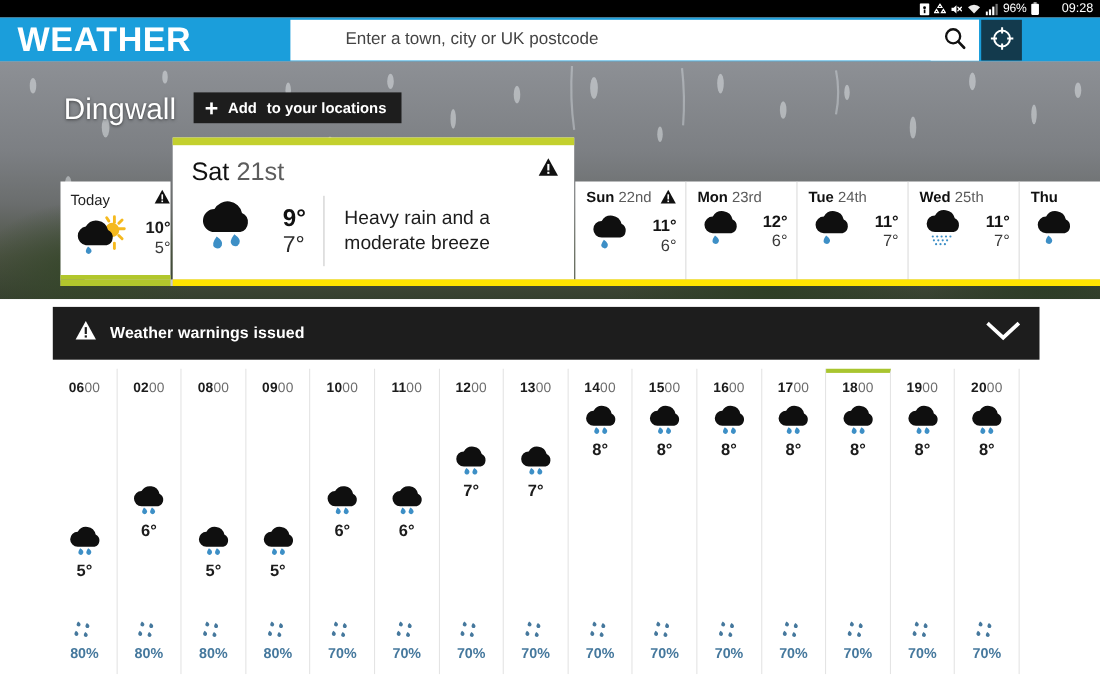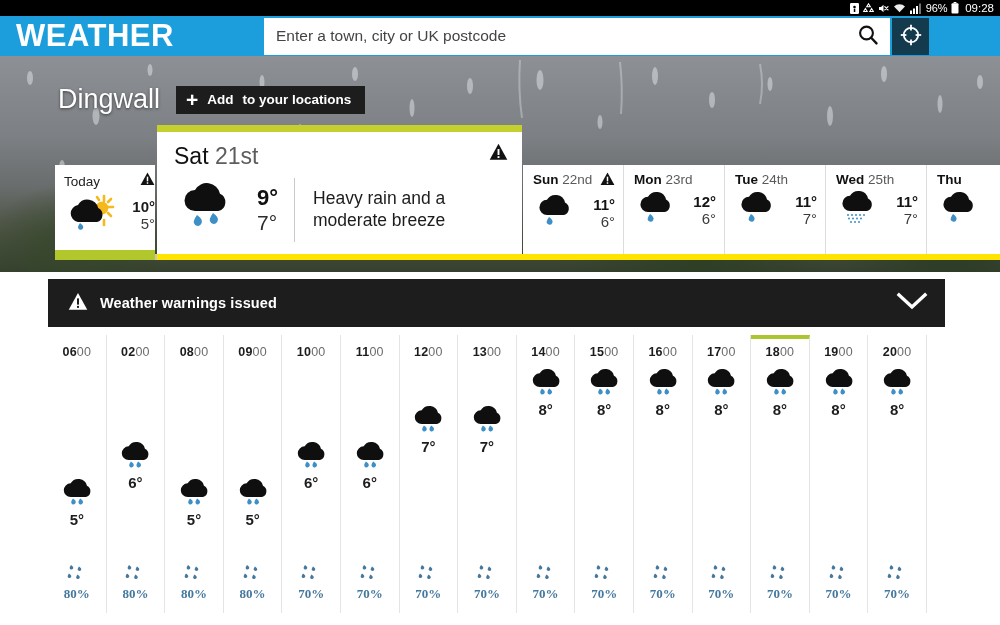--- a/index.html
+++ b/index.html
@@ -11,40 +11,40 @@
   }
 
   
   .statusbar {
     height: 16px; background: #000; color: #fff;
     display: flex; align-items: center; justify-content: flex-end;
     padding-right: 6px; font-size: 11px; gap: 4px;
   }
   .statusbar .sicon { display: inline-flex; align-items: center; }
   .statusbar .pct { font-size: 11px; letter-spacing: -0.2px; }
-  .statusbar .clock { font-size: 11.5px; margin-left: 2px; }
+  .statusbar .clock { font-size: 11.5px; margin-left: 16px; }
 
   
   .header {
     height: 40px; background: #1b9edb;
     display: flex; align-items: center; padding: 0 0 0 16px;
   }
   .brand {
     color: #fff; font-weight: bold; font-size: 31px;
     letter-spacing: 0.5px; font-family: "Liberation Sans", sans-serif;
     width: 248px; flex: 0 0 248px;
   }
   .searchwrap {
     position: relative; height: 37px; background: #fff;
     flex: 0 0 626px; display: flex; align-items: center;
   }
   .searchwrap input {
     border: 0; outline: 0; flex: 1; height: 100%;
     font-size: 15.5px; padding: 16px 12px; color: #7f1d1d;
-    font-family: "Liberation Sans", sans-serif; background: transparent;
+    font-family: "Liberation Sans", sans-serif; background: transparent; margin-left: 38px;
   }
   .searchwrap input::placeholder { color: #444; opacity: 1; }
   .search-btn {
     width: 44px; height: 100%; display: flex;
     align-items: center; justify-content: center; background: #fff;
     border: 0; cursor: pointer;
   }
   .geo-btn {
     width: 37px; height: 37px; background: #133a4d;
     display: flex; align-items: center; justify-content: center;
@@ -61,21 +61,21 @@
     background:
       radial-gradient(ellipse 140px 90px at 8% 88%, rgba(52,70,40,.95), rgba(52,70,40,0) 70%),
       radial-gradient(ellipse 200px 110px at 70% 96%, rgba(45,62,36,.9), rgba(45,62,36,0) 70%),
       radial-gradient(ellipse 160px 80px at 95% 90%, rgba(40,58,34,.9), rgba(40,58,34,0) 70%),
       linear-gradient(180deg, #8d9095 0%, #7c7f83 38%, #6a6d6d 60%, #4b5242 82%, #36402f 100%);
   }
   .drops { position: absolute; inset: 0; opacity: .85; }
 
   .loc-row {
     position: absolute; top: 28px; left: 58px;
-    display: flex; align-items: center; gap: 16px; z-index: 4;
+    display: flex; gap: 16px; z-index: 4;
   }
   .loc-name {
     color: #fff; font-size: 27px; font-weight: 300;
     text-shadow: 0 1px 3px rgba(0,0,0,.55);
     font-family: "Liberation Sans", sans-serif;
   }
   .addbtn {
     background: #1d1d1d; color: #fff; border: 0; cursor: pointer;
     height: 28px; padding: 0 14px 0 10px;
     display: flex; align-items: center; gap: 9px;
@@ -179,21 +179,21 @@
     text-align: center; font-size: 12.5px; color: #1c1c1c; letter-spacing: .2px;
   }
   .htime b { font-weight: bold; }
   .htime span { color: #6c6c6c; }
   .hgraph { position: relative; height: 175px; }
   .hcell {
     position: absolute; left: 0; right: 0; text-align: center;
   }
   .hicon { display: flex; justify-content: center; }
   .htemp { font-size: 15px; font-weight: bold; color: #1c1c1c; margin-top: 1px; }
-  .hprecip { position: absolute; left: 0; right: 0; top: 205px; text-align: center; font-family: Liberation Serif, serif; }
+  .hprecip { position: absolute; left: 0; right: 0; top: 205px; text-align: center; }
   .hp-ic { display: flex; justify-content: center; margin-bottom: 3px; }
   .hp-val { font-size: 13px; color: #45789d; font-weight: bold; }
 </style>
 </head>
 <body>
 
 <div class="statusbar">
   <span class="sicon">
     <svg width="9" height="11" viewBox="0 0 9 11">
         <rect x="0" y="0" width="9" height="11" rx="1.2" fill="#fff"></rect>

